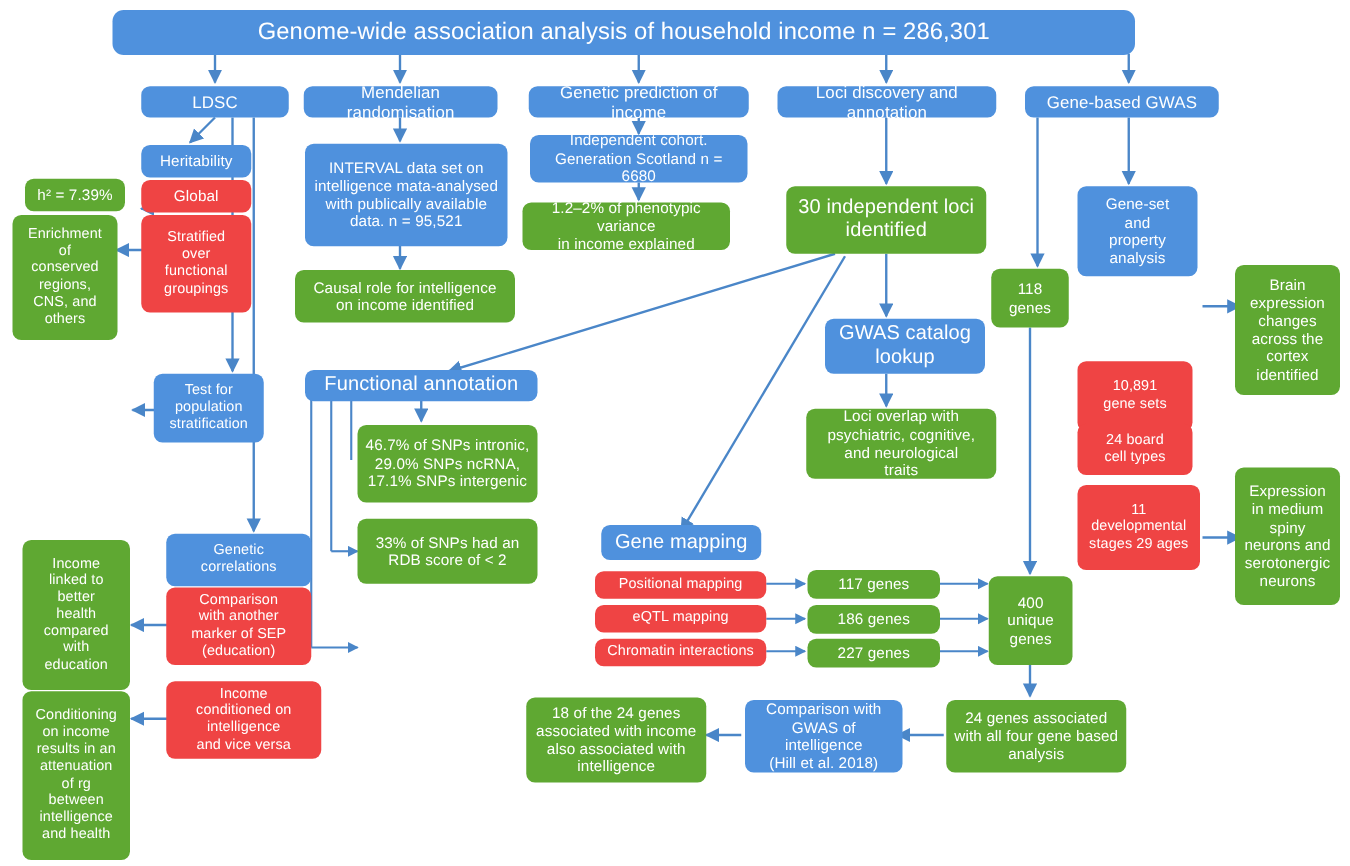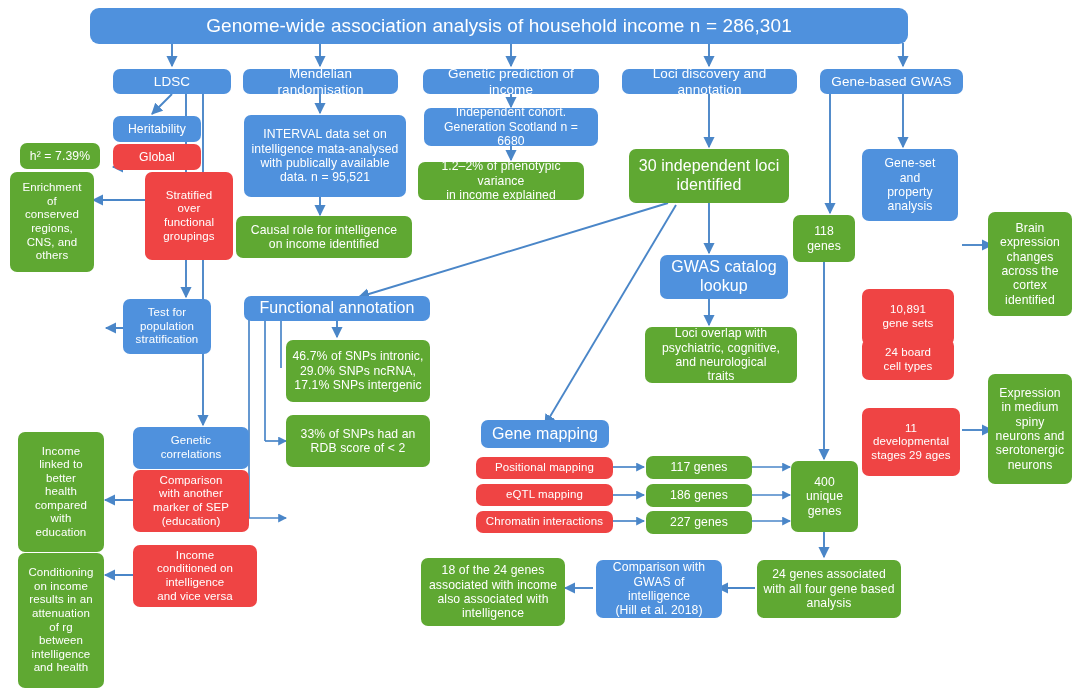--- a/index.html
+++ b/index.html
@@ -121,27 +121,27 @@
       <path d="M249,518 L286,518"></path>
     </g>
   </svg>
 
   <div class="node blue title-node" style="left:90px;top:8px;width:818px;height:36px;">Genome-wide association analysis of household income n = 286,301</div>
 
   <div class="node blue hdr" style="left:113px;top:69px;width:118px;height:25px;">LDSC</div>
   <div class="node blue hdr" style="left:243px;top:69px;width:155px;height:25px;">Mendelian randomisation</div>
   <div class="node blue hdr" style="left:423px;top:69px;width:176px;height:25px;">Genetic prediction of income</div>
   <div class="node blue hdr" style="left:622px;top:69px;width:175px;height:25px;">Loci discovery and annotation</div>
-  <div class="node blue hdr" style="left:820px;top:69px;width:143px;height:25px;">Gene-based GWAS</div>
+  <div class="node blue hdr" style="left:820px;top:69px;width:155px;height:25px;">Gene-based GWAS</div>
 
   <div class="node blue t12" style="left:113px;top:116px;width:88px;height:26px;">Heritability</div>
   <div class="node yellow t12" style="left:113px;top:144px;width:88px;height:26px;">Global</div>
   <div class="node green t12" style="left:20px;top:143px;width:80px;height:26px;">h² = 7.39%</div>
 
-  <div class="node yellow t11" style="left:113px;top:172px;width:88px;height:88px;margin-left:32px;">Stratified
+  <div class="node yellow t11" style="left:113px;top:172px;width:88px;height:78px;">Stratified
 over
 functional
 groupings</div>
   <div class="node green t11" style="left:10px;top:172px;width:84px;height:100px;">Enrichment
 of
 conserved
 regions,
 CNS, and
 others</div>
 
@@ -219,21 +219,21 @@
   <div class="node green t12" style="left:793px;top:215px;width:62px;height:47px;">118 genes</div>
 
   <div class="node blue t12" style="left:862px;top:149px;width:96px;height:72px;">Gene-set
 and
 property
 analysis</div>
   <div class="node yellow t11" style="left:862px;top:289px;width:92px;height:56px;">10,891
 gene sets</div>
   <div class="node yellow t11" style="left:862px;top:339px;width:92px;height:41px;">24 board
 cell types</div>
-  <div class="node yellow t11" style="left:862px;top:388px;width:98px;height:68px;margin-top:20px;">11
+  <div class="node yellow t11" style="left:862px;top:388px;width:98px;height:68px;">11
 developmental
 stages 29 ages</div>
 
   <div class="node green t12" style="left:988px;top:212px;width:84px;height:104px;">Brain
 expression
 changes
 across the
 cortex
 identified</div>
   <div class="node green t12" style="left:988px;top:374px;width:84px;height:110px;">Expression

